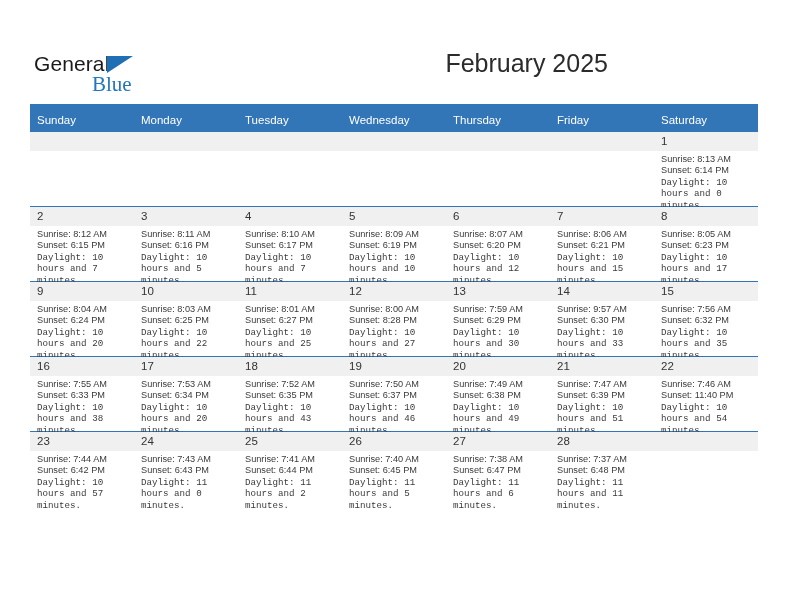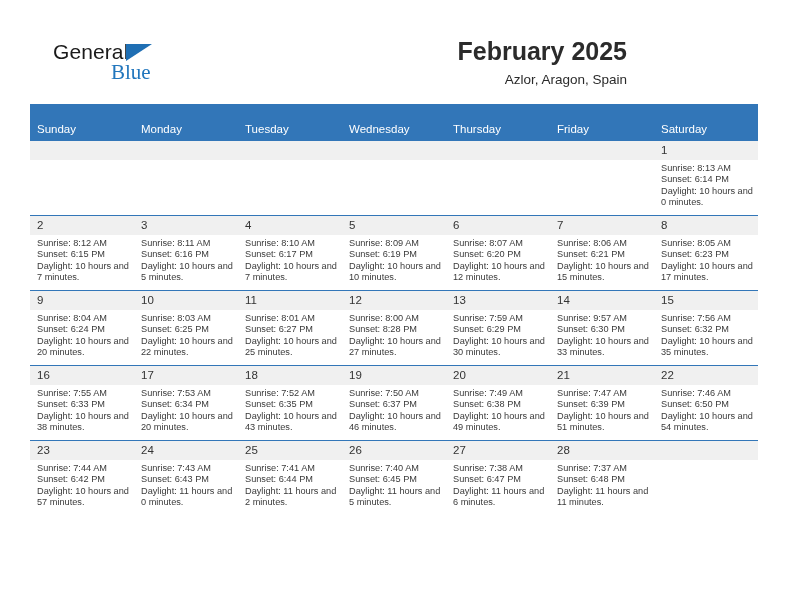--- a/index.html
+++ b/index.html
@@ -19,24 +19,23 @@
     position: relative;
     width: 792px;
     height: 612px;
     box-sizing: border-box;
   }
 
   
   .header {
     position: absolute;
     left: 0;
-    top: 0;
+    top: 12px;
     width: 644px;
     height: 104px;
-    margin-left: 19px;
   }
   .logo {
     position: absolute;
     left: 34px;
     top: 40px;
     width: 160px;
     height: 48px;
   }
   .logo-general {
     position: absolute;
@@ -70,21 +69,21 @@
   .title-block {
     position: absolute;
     right: 36px;
     top: 36px;
     text-align: right;
   }
   .title-main {
     font-size: 25px;
     line-height: 30px;
     color: #2b2b2b;
-    font-weight: bold;
+    font-weight: normal;
     margin: 0;
     white-space: nowrap;
   }
   .title-sub {
     font-size: 13.5px;
     line-height: 20px;
     color: #2b2b2b;
     margin: 4px 0 0 0;
     white-space: nowrap;
   }
@@ -97,21 +96,21 @@
     width: 728px;
     border-collapse: collapse;
     table-layout: fixed;
   }
   .calendar th {
     background: #3276b8;
     color: #ffffff;
     font-size: 11.5px;
     font-weight: normal;
     text-align: left;
-    padding: 17px 0 5px 7px;
+    padding: 8px 0 5px 7px;
     height: 15px;
     line-height: 14px;
     border: none;
   }
   .calendar td {
     width: 104px;
     height: 74px;
     vertical-align: top;
     padding: 0;
     border: none;
@@ -143,38 +142,38 @@
     padding: 3px 5px 0 7px;
     font-size: 9.2px;
     line-height: 11.4px;
     color: #3a3a3a;
   }
   .details div {
     white-space: nowrap;
   }
   .details .wrap {
     white-space: normal;
+    font-family: Liberation Mono, monospace;
   }
 </style>
 </head>
 <body>
 
 <div class="page">
 
   <div class="header">
 
     <div class="logo">
       <span class="logo-general">General</span>
       <span class="logo-triangle"></span>
       <span class="logo-blue">Blue</span>
     </div>
 
     <div class="title-block">
       <h1 class="title-main">February 2025</h1>
-      <p class="title-sub">Azlor, Aragon, Spain</p>
     </div>
 
   </div>
 
   <table class="calendar">
     <thead>
       <tr>
         <th>Sunday</th>
         <th>Monday</th>
         <th>Tuesday</th>
@@ -430,21 +429,21 @@
                 <div>Sunset: 6:39 PM</div>
                 <div class="wrap">Daylight: 10 hours and 51 minutes.</div>
               </div>
             </div>
           </td>
           <td>
             <div class="cell-inner">
               <span class="daynum">22</span>
               <div class="details">
                 <div>Sunrise: 7:46 AM</div>
-                <div>Sunset: 6:50 PM</div>
+                <div>Sunset: 11:40 PM</div>
                 <div class="wrap">Daylight: 10 hours and 54 minutes.</div>
               </div>
             </div>
           </td>
         </tr>
         <tr>
           <td>
             <div class="cell-inner">
               <span class="daynum">23</span>
               <div class="details">

